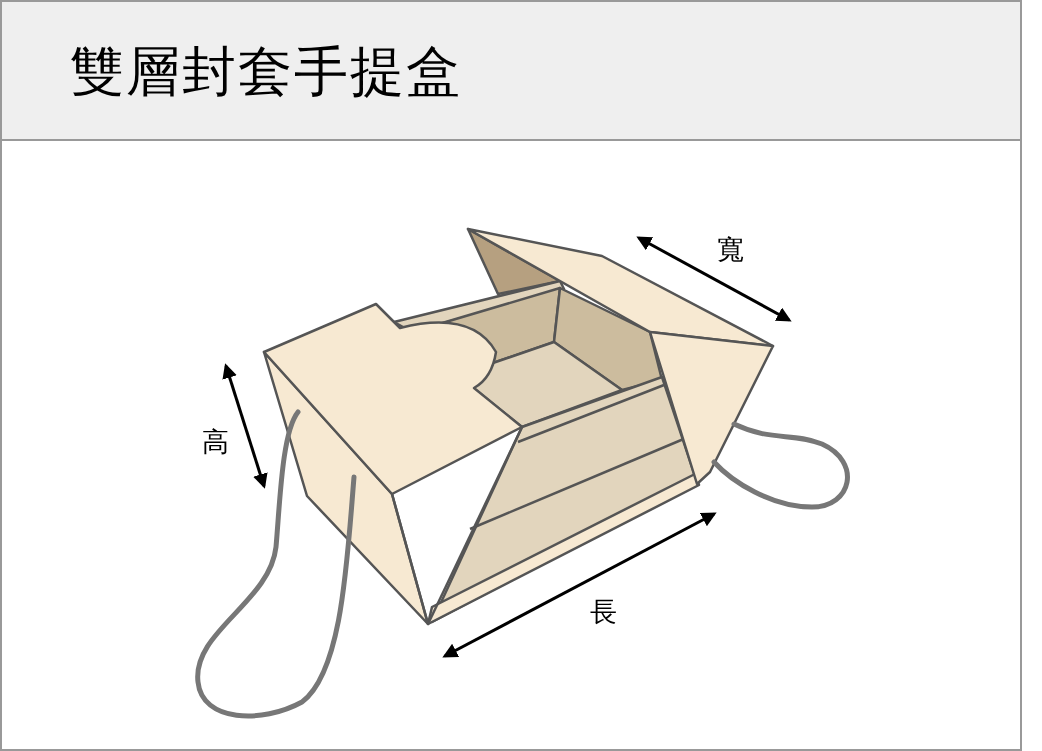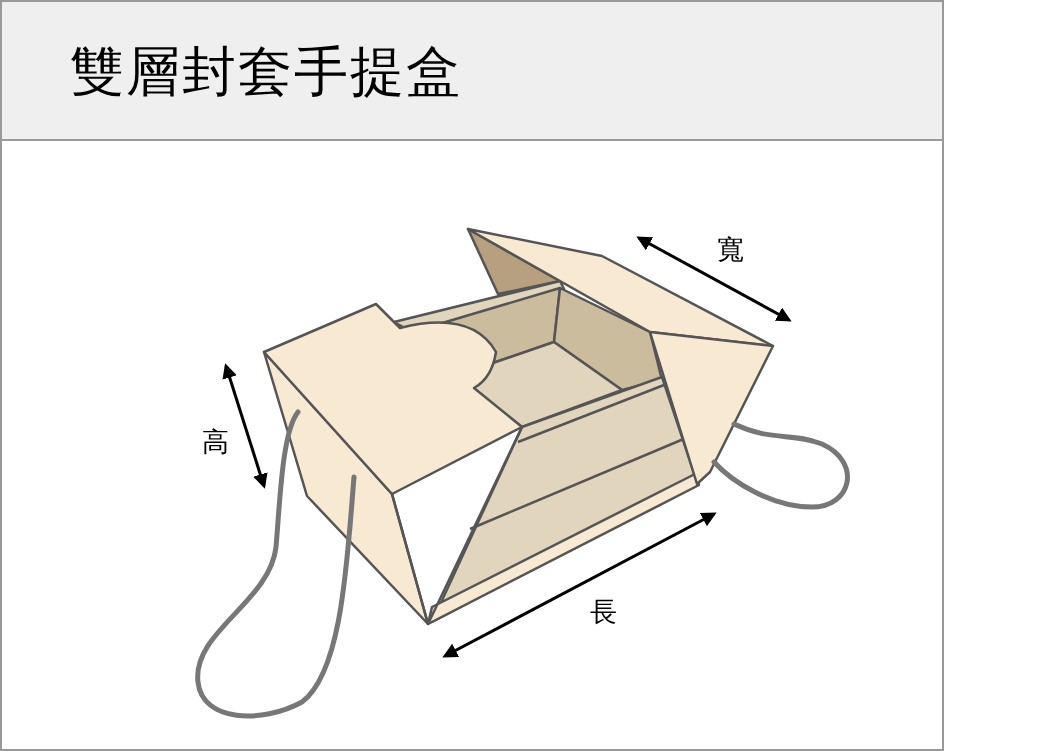--- a/index.html
+++ b/index.html
@@ -1,17 +1,17 @@
 <!DOCTYPE html>
 <html><head>
 <meta charset="utf-8">
 <style>
   html, body { margin: 0; padding: 0; background: #ffffff; }
   .frame {
-    position: relative; width: 944px; height: 751px; box-sizing: border-box;
+    position: relative; width: 1022px; height: 751px; box-sizing: border-box;
     border: 2px solid #999999; background: #ffffff; overflow: hidden;
   }
   .header {
     position: absolute; left: 0; top: 0; width: 1038px; height: 137px;
     background: #efefef; border-bottom: 2px solid #999999;
   }
   .title {
     position: absolute; left: 68px; top: 40px;
     font-family: "DejaVu Sans", sans-serif; font-size: 54px; color: #000000;
     letter-spacing: 2px; line-height: 60px;

